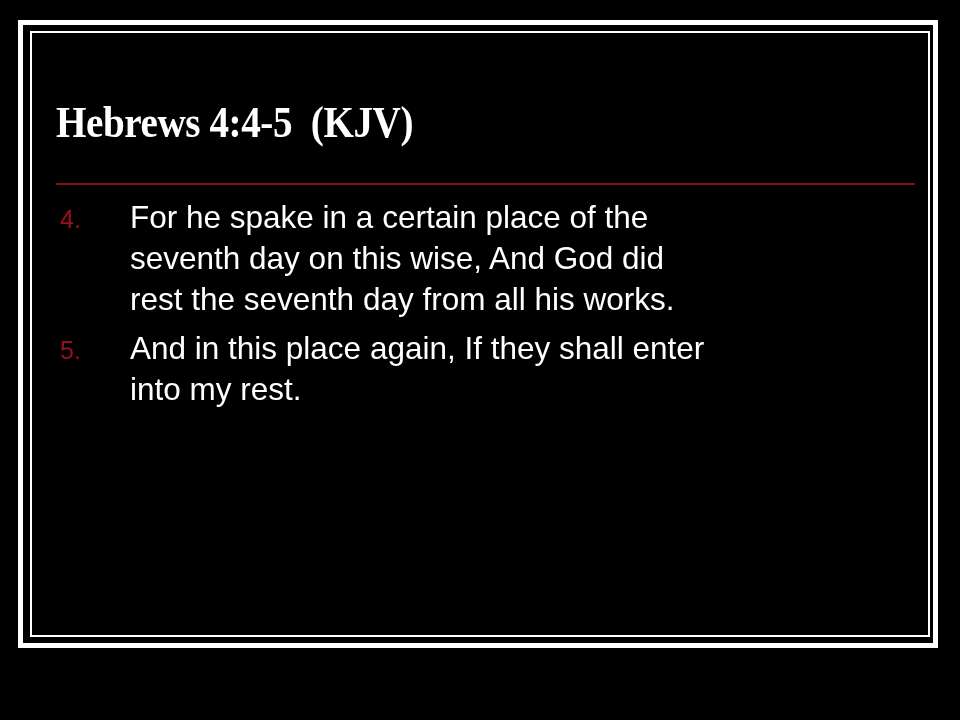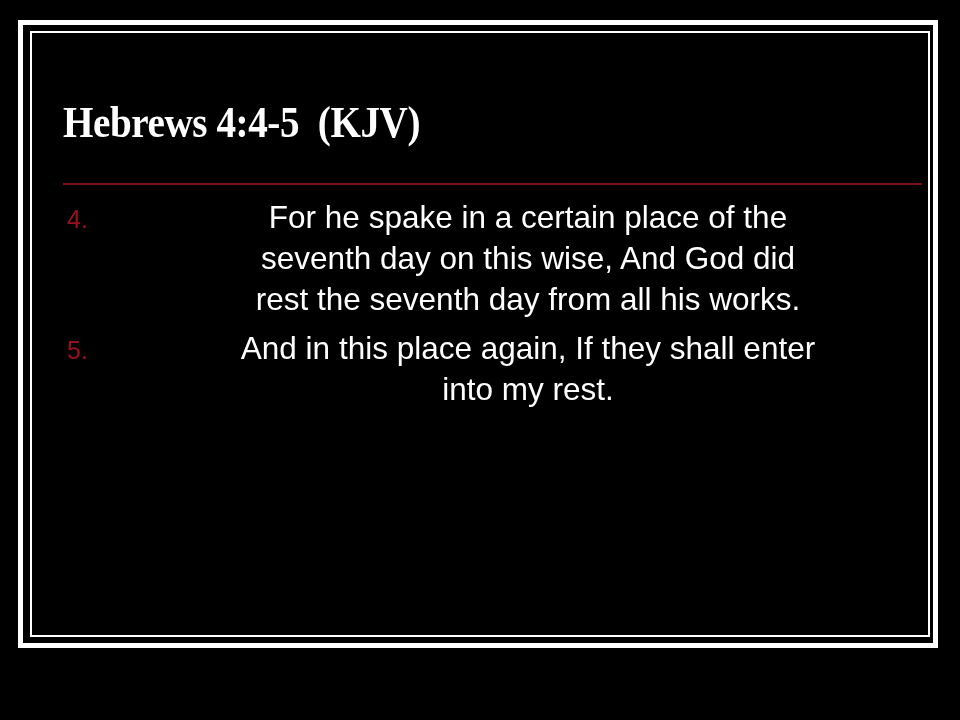--- a/index.html
+++ b/index.html
@@ -40,21 +40,21 @@
     top: 31px;
     width: 900px;
     height: 606px;
     border: 2px solid #ffffff;
     box-sizing: border-box;
     background: transparent;
   }
 
   .content {
     position: absolute;
-    left: 43px;
+    left: 36px;
     top: 37px;
     width: 888px;
     height: 594px;
     box-sizing: border-box;
     overflow: hidden;
   }
 
   .slide-title {
     position: absolute;
     left: 20px;
@@ -110,21 +110,20 @@
     color: #9B1020;
     font-family: "Liberation Sans", sans-serif;
     font-size: 25px;
     line-height: 41px;
     font-weight: normal;
   }
 
   .item-text {
     display: block;
     white-space: pre-line;
-    text-align: center;
   }
 </style>
 </head>
 <body>
 
 <div class="slide">
 
   <div class="frame-outer"></div>
   <div class="frame-inner"></div>
 

